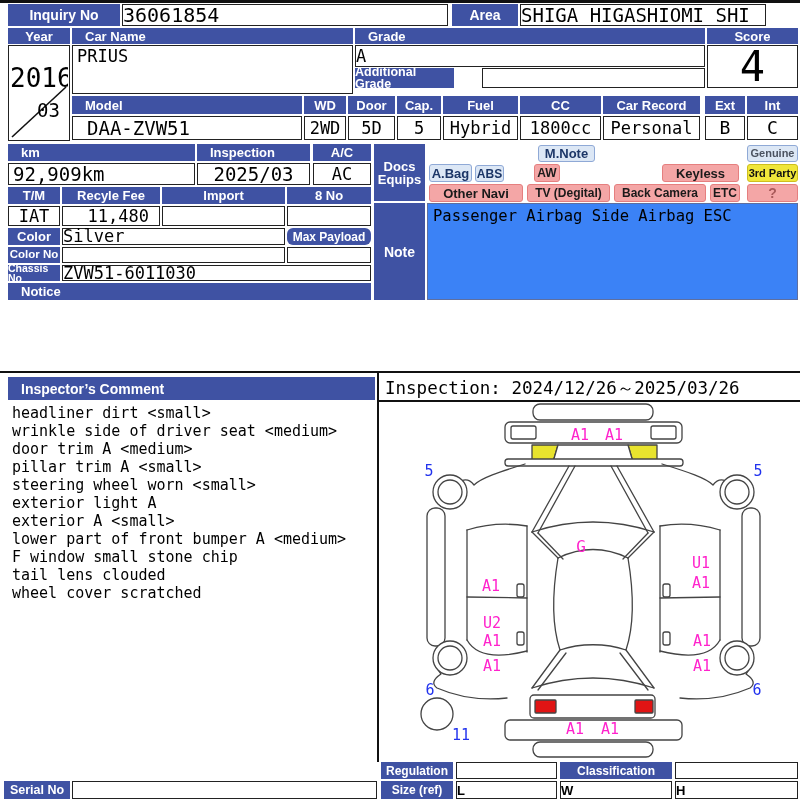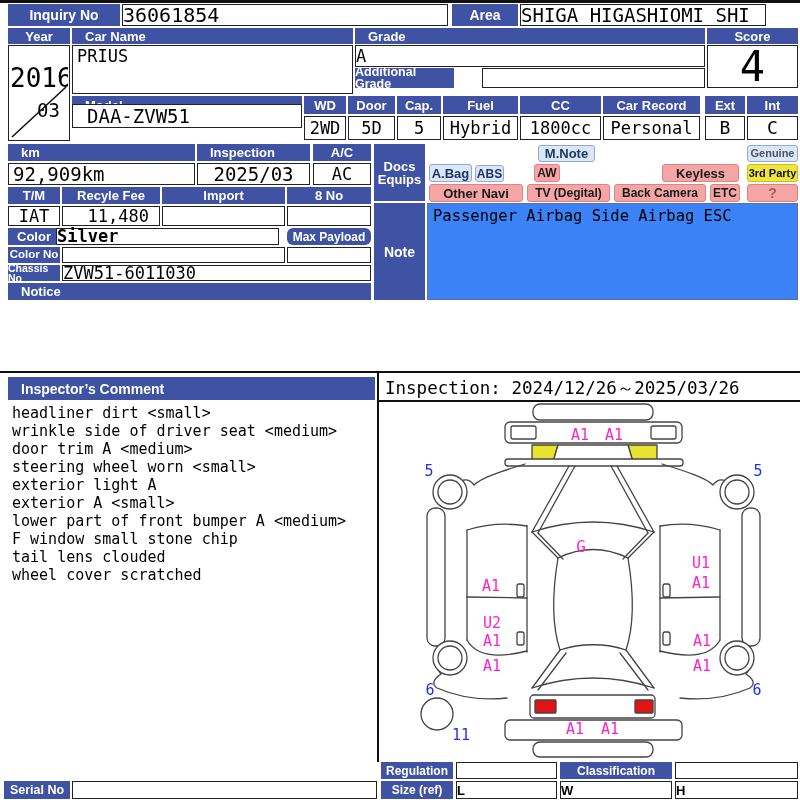--- a/index.html
+++ b/index.html
@@ -64,21 +64,21 @@
   <div class="L lft" style="left:72px;top:96px;width:230px;height:18px;">Model</div>
   <div class="L" style="left:304px;top:96px;width:42px;height:18px;">WD</div>
   <div class="L" style="left:348px;top:96px;width:47px;height:18px;">Door</div>
   <div class="L" style="left:397px;top:96px;width:44px;height:18px;">Cap.</div>
   <div class="L" style="left:443px;top:96px;width:75px;height:18px;">Fuel</div>
   <div class="L" style="left:520px;top:96px;width:81px;height:18px;">CC</div>
   <div class="L" style="left:603px;top:96px;width:97px;height:18px;">Car Record</div>
   <div class="L" style="left:705px;top:96px;width:40px;height:18px;">Ext</div>
   <div class="L" style="left:747px;top:96px;width:51px;height:18px;">Int</div>
 
-  <div class="V" style="left:72px;top:104px;width:230px;height:24px;padding-left:14px;font-size:19px;">DAA-ZVW51</div>
+  <div class="V" style="left:72px;top:116px;width:230px;height:24px;padding-left:14px;font-size:19px;">DAA-ZVW51</div>
   <div class="V ctr" style="left:304px;top:116px;width:42px;height:24px;">2WD</div>
   <div class="V ctr" style="left:348px;top:116px;width:47px;height:24px;">5D</div>
   <div class="V ctr" style="left:397px;top:116px;width:44px;height:24px;">5</div>
   <div class="V ctr" style="left:443px;top:116px;width:75px;height:24px;">Hybrid</div>
   <div class="V ctr" style="left:520px;top:116px;width:81px;height:24px;">1800cc</div>
   <div class="V ctr" style="left:603px;top:116px;width:97px;height:24px;">Personal</div>
   <div class="V ctr" style="left:705px;top:116px;width:40px;height:24px;font-size:18px;">B</div>
   <div class="V ctr" style="left:747px;top:116px;width:51px;height:24px;font-size:18px;">C</div>
 
   <div class="L lft" style="left:8px;top:144px;width:187px;height:17px;">km</div>
@@ -109,21 +109,21 @@
   <div class="L" style="left:8px;top:187px;width:52px;height:17px;">T/M</div>
   <div class="L" style="left:62px;top:187px;width:98px;height:17px;">Recyle Fee</div>
   <div class="L" style="left:162px;top:187px;width:123px;height:17px;">Import</div>
   <div class="L" style="left:287px;top:187px;width:84px;height:17px;">8 No</div>
   <div class="V ctr" style="left:8px;top:206px;width:52px;height:20px;">IAT</div>
   <div class="V rgt" style="left:62px;top:206px;width:98px;height:20px;">11,480</div>
   <div class="V" style="left:162px;top:206px;width:123px;height:20px;"></div>
   <div class="V" style="left:287px;top:206px;width:84px;height:20px;"></div>
 
   <div class="L" style="left:8px;top:228px;width:52px;height:17px;">Color</div>
-  <div class="V" style="left:56px;top:228px;width:223px;height:17px;font-weight:bold;">Silver</div>
+  <div class="V" style="left:62px;top:228px;width:223px;height:17px;">Silver</div>
   <div class="L" style="left:287px;top:228px;width:84px;height:17px;font-size:12px;border-radius:6px;">Max Payload</div>
   <div class="L" style="left:8px;top:247px;width:52px;height:16px;font-size:11.5px;">Color No</div>
   <div class="V" style="left:62px;top:247px;width:223px;height:16px;"></div>
   <div class="V" style="left:287px;top:247px;width:84px;height:16px;"></div>
   <div class="L" style="left:8px;top:265px;width:52px;height:16px;font-size:10.5px;">Chassis No</div>
   <div class="V" style="left:62px;top:265px;width:309px;height:16px;">ZVW51-6011030</div>
   <div class="L lft" style="left:8px;top:283px;width:363px;height:17px;">Notice</div>
 
   <div class="L" style="left:374px;top:203px;width:51px;height:97px;font-size:14px;">Note</div>
   <div class="notebox">Passenger Airbag Side Airbag ESC</div>
@@ -131,20 +131,21 @@
   <div class="bar" style="left:0;top:371px;width:800px;height:2px;"></div>
   <div class="bar" style="left:377px;top:371px;width:2px;height:391px;"></div>
   <div class="L lft" style="left:8px;top:377px;width:367px;height:23px;font-size:14px;">Inspector’s Comment</div>
   <div class="insp-range">Inspection: 2024/12/26～2025/03/26</div>
   <div class="bar" style="left:379px;top:400px;width:421px;height:2px;"></div>
 
   <div class="comment-lines">
     <div>headliner dirt &lt;small&gt;</div>
     <div>wrinkle side of driver seat &lt;medium&gt;</div>
     <div>door trim A &lt;medium&gt;</div>
+    <div>pillar trim A &lt;small&gt;</div>
     <div>steering wheel worn &lt;small&gt;</div>
     <div>exterior light A</div>
     <div>exterior A &lt;small&gt;</div>
     <div>lower part of front bumper A &lt;medium&gt;</div>
     <div>F window small stone chip</div>
     <div>tail lens clouded</div>
     <div>wheel cover scratched</div>
   </div>
 
   <svg style="position:absolute;left:377px;top:402px;" width="423" height="358" viewBox="0 0 423 358">

